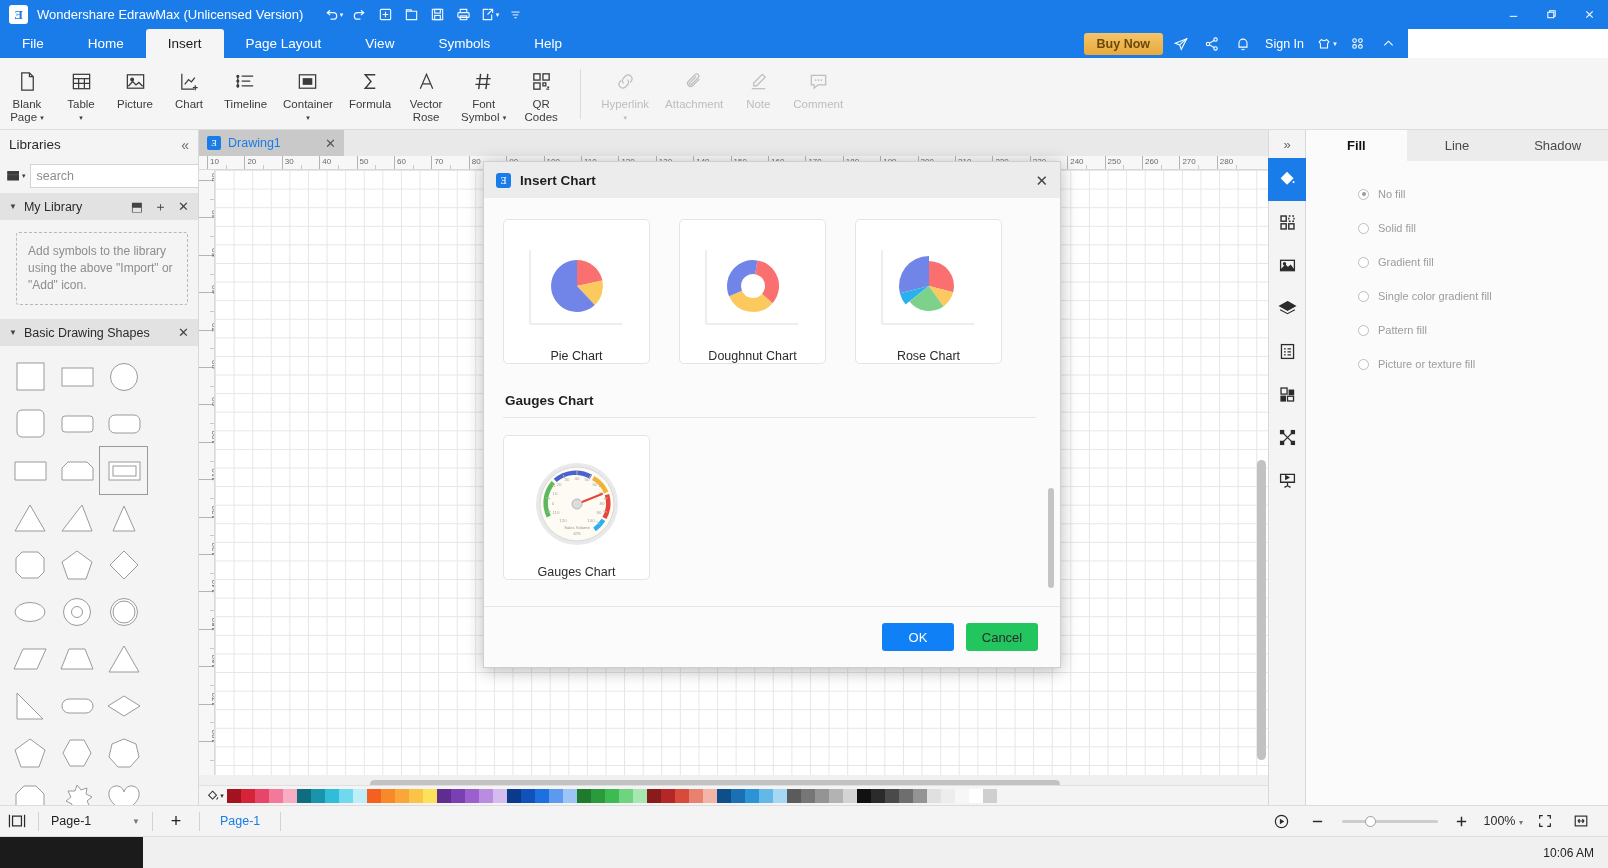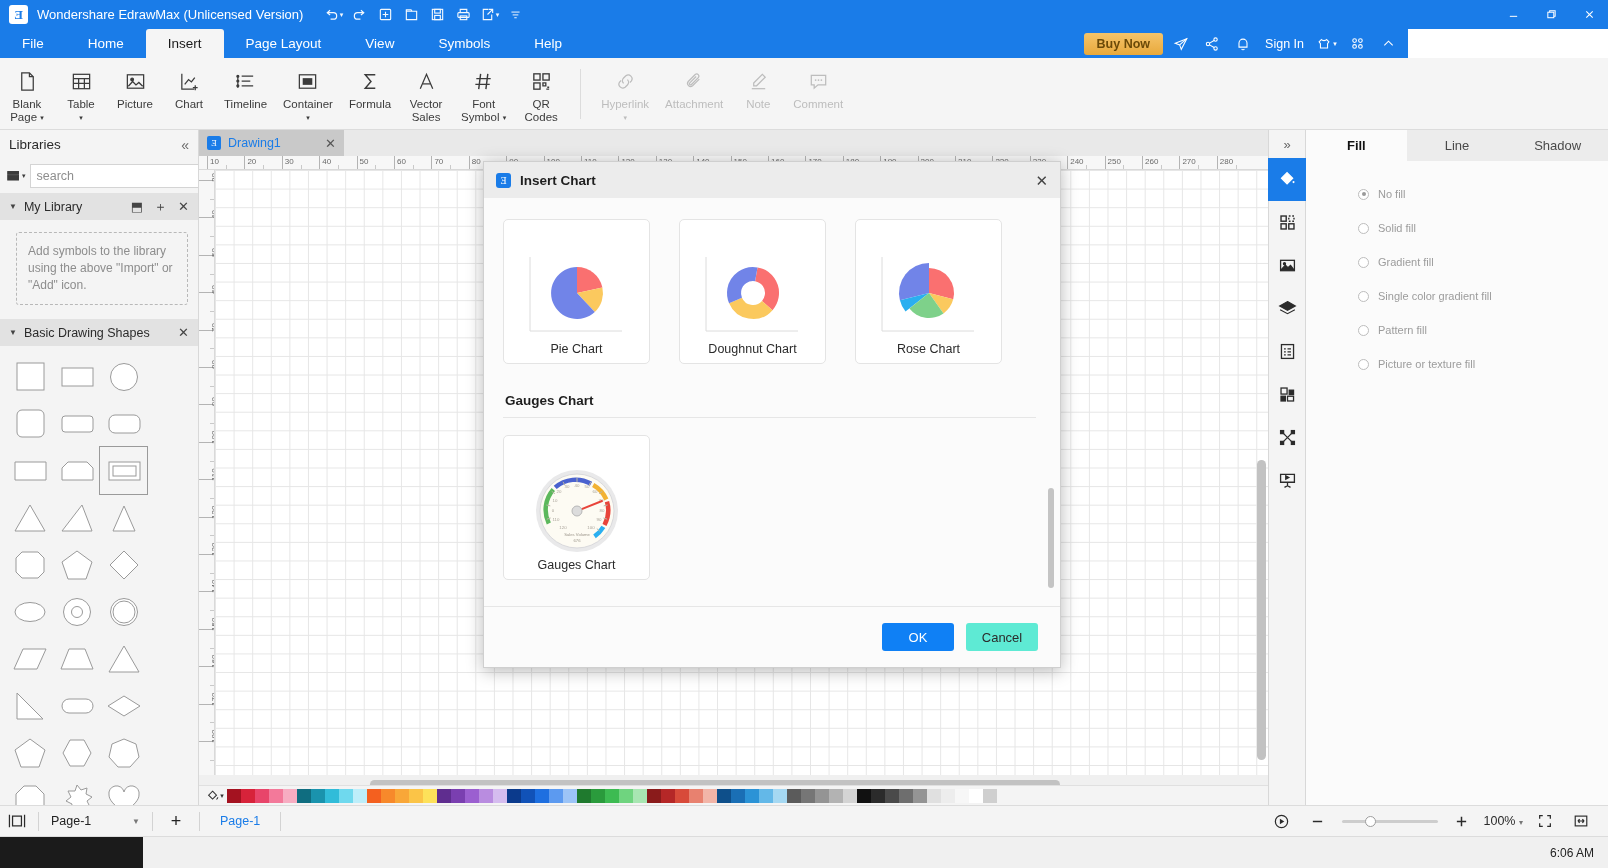--- a/index.html
+++ b/index.html
@@ -123,30 +123,30 @@
 
   
   .overlay{position:absolute;inset:0;}
   .dialog{position:absolute;left:483px;top:161px;width:578px;height:507px;background:#fbfbfb;box-shadow:0 3px 16px rgba(0,0,0,.28);border:1px solid #cfcfcf;display:flex;flex-direction:column;}
   .dlg-head{height:36px;background:#ececec;display:flex;align-items:center;padding:0 12px;}
   .dlg-logo{width:15px;height:15px;border-radius:3px;background:#1a7ce8;color:#fff;font-size:10px;display:flex;align-items:center;justify-content:center;font-family:"Liberation Serif",serif;margin-right:9px;}
   .dlg-title{font-size:13.5px;font-weight:bold;color:#1f1f1f;}
   .dlg-close{margin-left:auto;color:#444;font-size:15px;cursor:pointer;line-height:1;}
   .dlg-scroll{flex:1;position:relative;overflow:hidden;padding:21px 24px 0 19px;}
   .cards{display:flex;gap:29px;}
-  .card{width:147px;height:145px;border:1px solid #e4e4e4;border-radius:5px;background:#fff;display:flex;flex-direction:column;align-items:center;justify-content:center;padding-top:20px;cursor:pointer;}
+  .card{width:147px;height:145px;border:1px solid #e4e4e4;border-radius:5px;background:#fff;display:flex;flex-direction:column;align-items:center;justify-content:space-between;padding-top:20px;cursor:pointer;}
   .card .thumb{height:95px;display:flex;align-items:center;justify-content:center;}
   .card .cap{font-size:12.5px;color:#2b2b2b;}
   .sec-title{font-size:13.5px;font-weight:bold;color:#1f1f1f;margin:29px 0 0 2px;}
   .sec-rule{height:1px;background:#e6e6e6;margin-top:9px;}
   .dlg-vscroll{position:absolute;right:6px;top:290px;width:6px;height:100px;background:#c4c4c4;border-radius:4px;}
   .dlg-foot{height:61px;border-top:1px solid #e6e6e6;display:flex;align-items:center;justify-content:flex-end;padding-right:22px;gap:12px;}
   .btn{width:72px;height:28px;border-radius:3px;font-size:13px;display:flex;align-items:center;justify-content:center;cursor:pointer;}
   .btn-ok{background:#0f80f5;color:#fff;}
-  .btn-cancel{background:#5eead4;color:#2b2b2b;}
+  .btn-cancel{background:#22c55e;color:#2b2b2b;}
 </style>
 </head>
 <body>
 
 <div class="app">
 
   <div class="titlebar">
     <div class="logo-sq">Ǝ</div>
     <div class="app-title">Wondershare EdrawMax (Unlicensed Version)</div>
     <div class="qat">
@@ -344,21 +344,21 @@
         </div>
       <div class="lbl"><span>Formula</span></div>
     </div>
     <div class="rb">
       <div class="ic">
           <svg width="23" height="23" viewBox="0 0 24 24" fill="none" stroke="currentColor" stroke-width="1.3">
             <path d="M5.5 19.5 12 4.5l6.5 15"></path>
             <path d="M8 14.5h8"></path>
           </svg>
         </div>
-      <div class="lbl"><span>Vector</span><br><span>Sales</span></div>
+      <div class="lbl"><span>Vector</span><br><span>Rose</span></div>
     </div>
     <div class="rb">
       <div class="ic">
           <svg width="23" height="23" viewBox="0 0 24 24" fill="none" stroke="currentColor" stroke-width="1.5">
             <path d="M9 4 7 20M16.5 4l-2 16M4.5 9h15M3.5 15h15"></path>
           </svg>
         </div>
       <div class="lbl"><span>Font</span><br><span>Symbol</span> <span class="dd">▾</span></div>
     </div>
     <div class="rb">
@@ -968,21 +968,21 @@
         <svg width="16" height="16" viewBox="0 0 18 18" fill="none" stroke="#2b2b2b" stroke-width="1.3">
             <rect x="2.5" y="3.5" width="13" height="11"></rect>
             <path d="M5.5 9h7M5.5 9l2-2M5.5 9l2 2M12.5 9l-2-2M12.5 9l-2 2"></path>
           </svg>
       </div>
     </div>
   </div>
 
   <div class="taskbar">
     <div class="tb-black"></div>
-    <div class="tb-time">6:06 AM</div>
+    <div class="tb-time">10:06 AM</div>
   </div>
 
   <div class="overlay">
     <div class="dialog">
       <div class="dlg-head">
         <div class="dlg-logo">Ǝ</div>
         <div class="dlg-title">Insert Chart</div>
         <div class="dlg-close">✕</div>
       </div>
 

